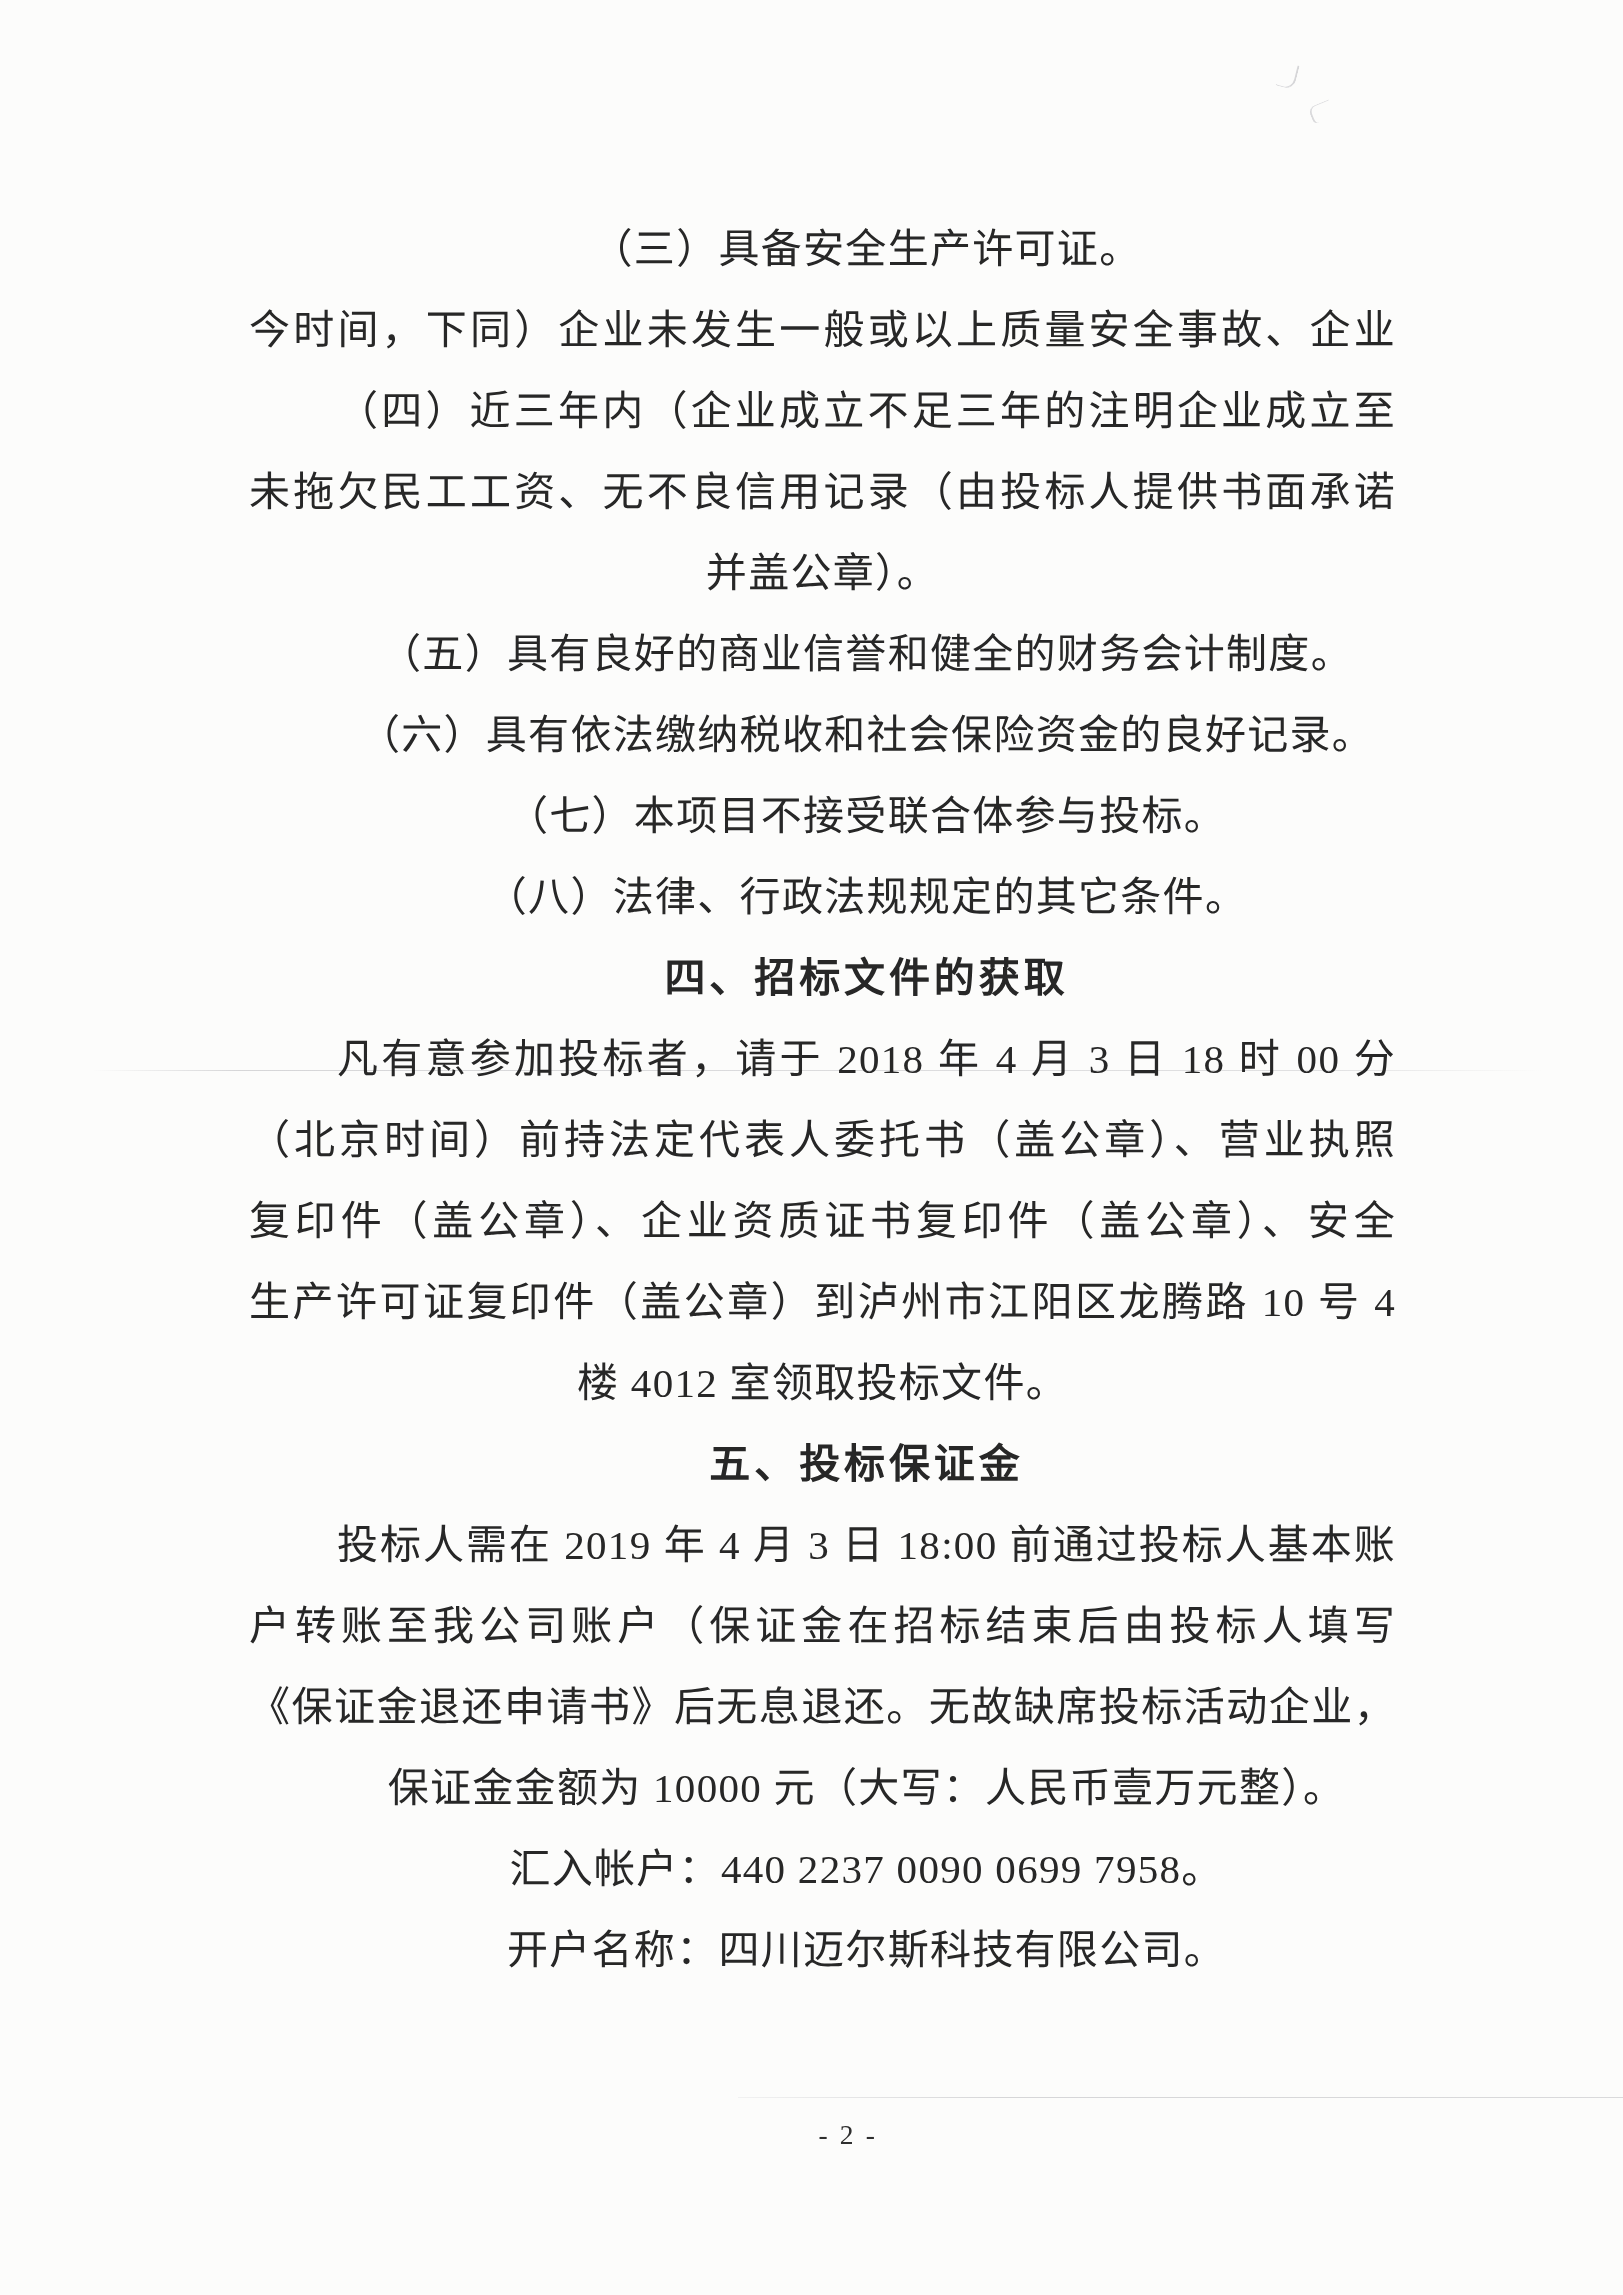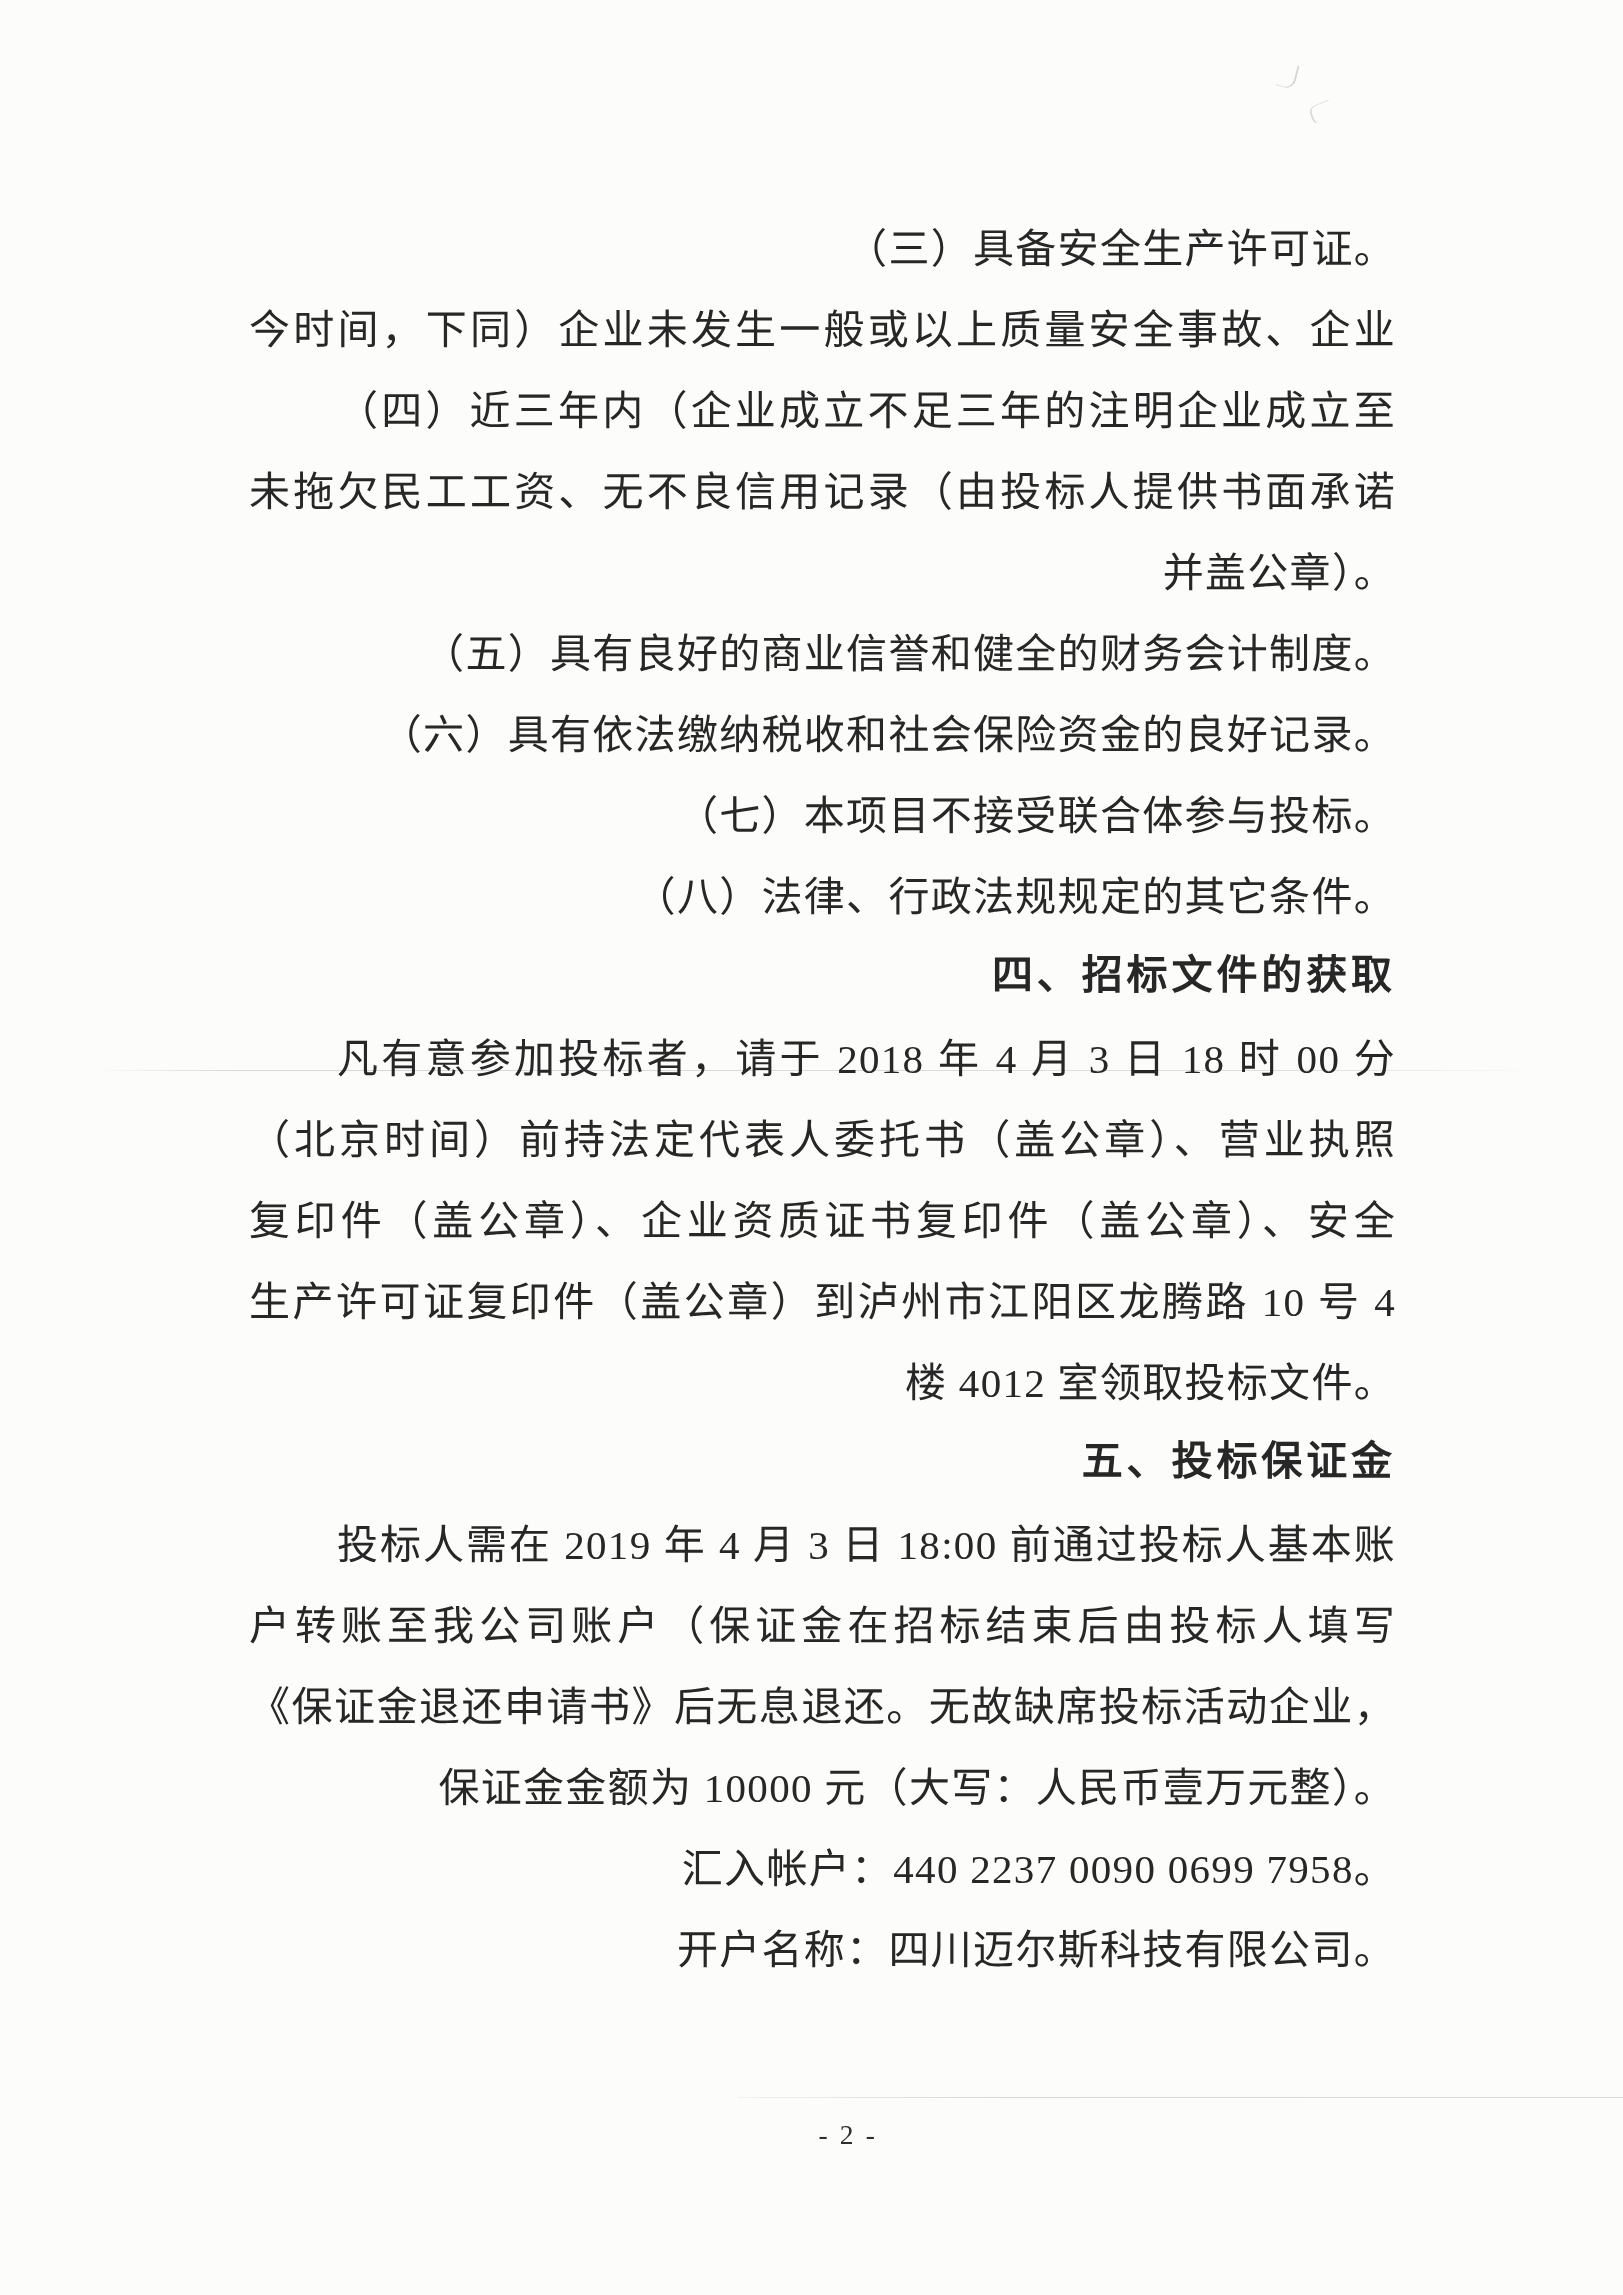--- a/index.html
+++ b/index.html
@@ -24,33 +24,33 @@
     left: 249px;
     top: 209px;
     width: 1147px;
   }
   .line {
     height: 81px;
     line-height: 81px;
     font-size: 41px;
     letter-spacing: 1.3px;
     white-space: nowrap;
-    text-align: right;
+    text-align: center;
   }
   .line.justify {
     white-space: normal;
     text-align: justify;
     text-align-last: justify;
     overflow: hidden;
   }
   .line.indent {
     text-indent: 88px;
   }
   .line.heading {
-    font-family: Liberation Mono, monospace;
+    font-family: Liberation Serif, serif;
     font-weight: bold;
     letter-spacing: 3.9px;
   }
   
   .page-number {
     position: absolute;
     left: 848px;
     top: 2119px;
     transform: translateX(-50%);
     font-size: 27.5px;

